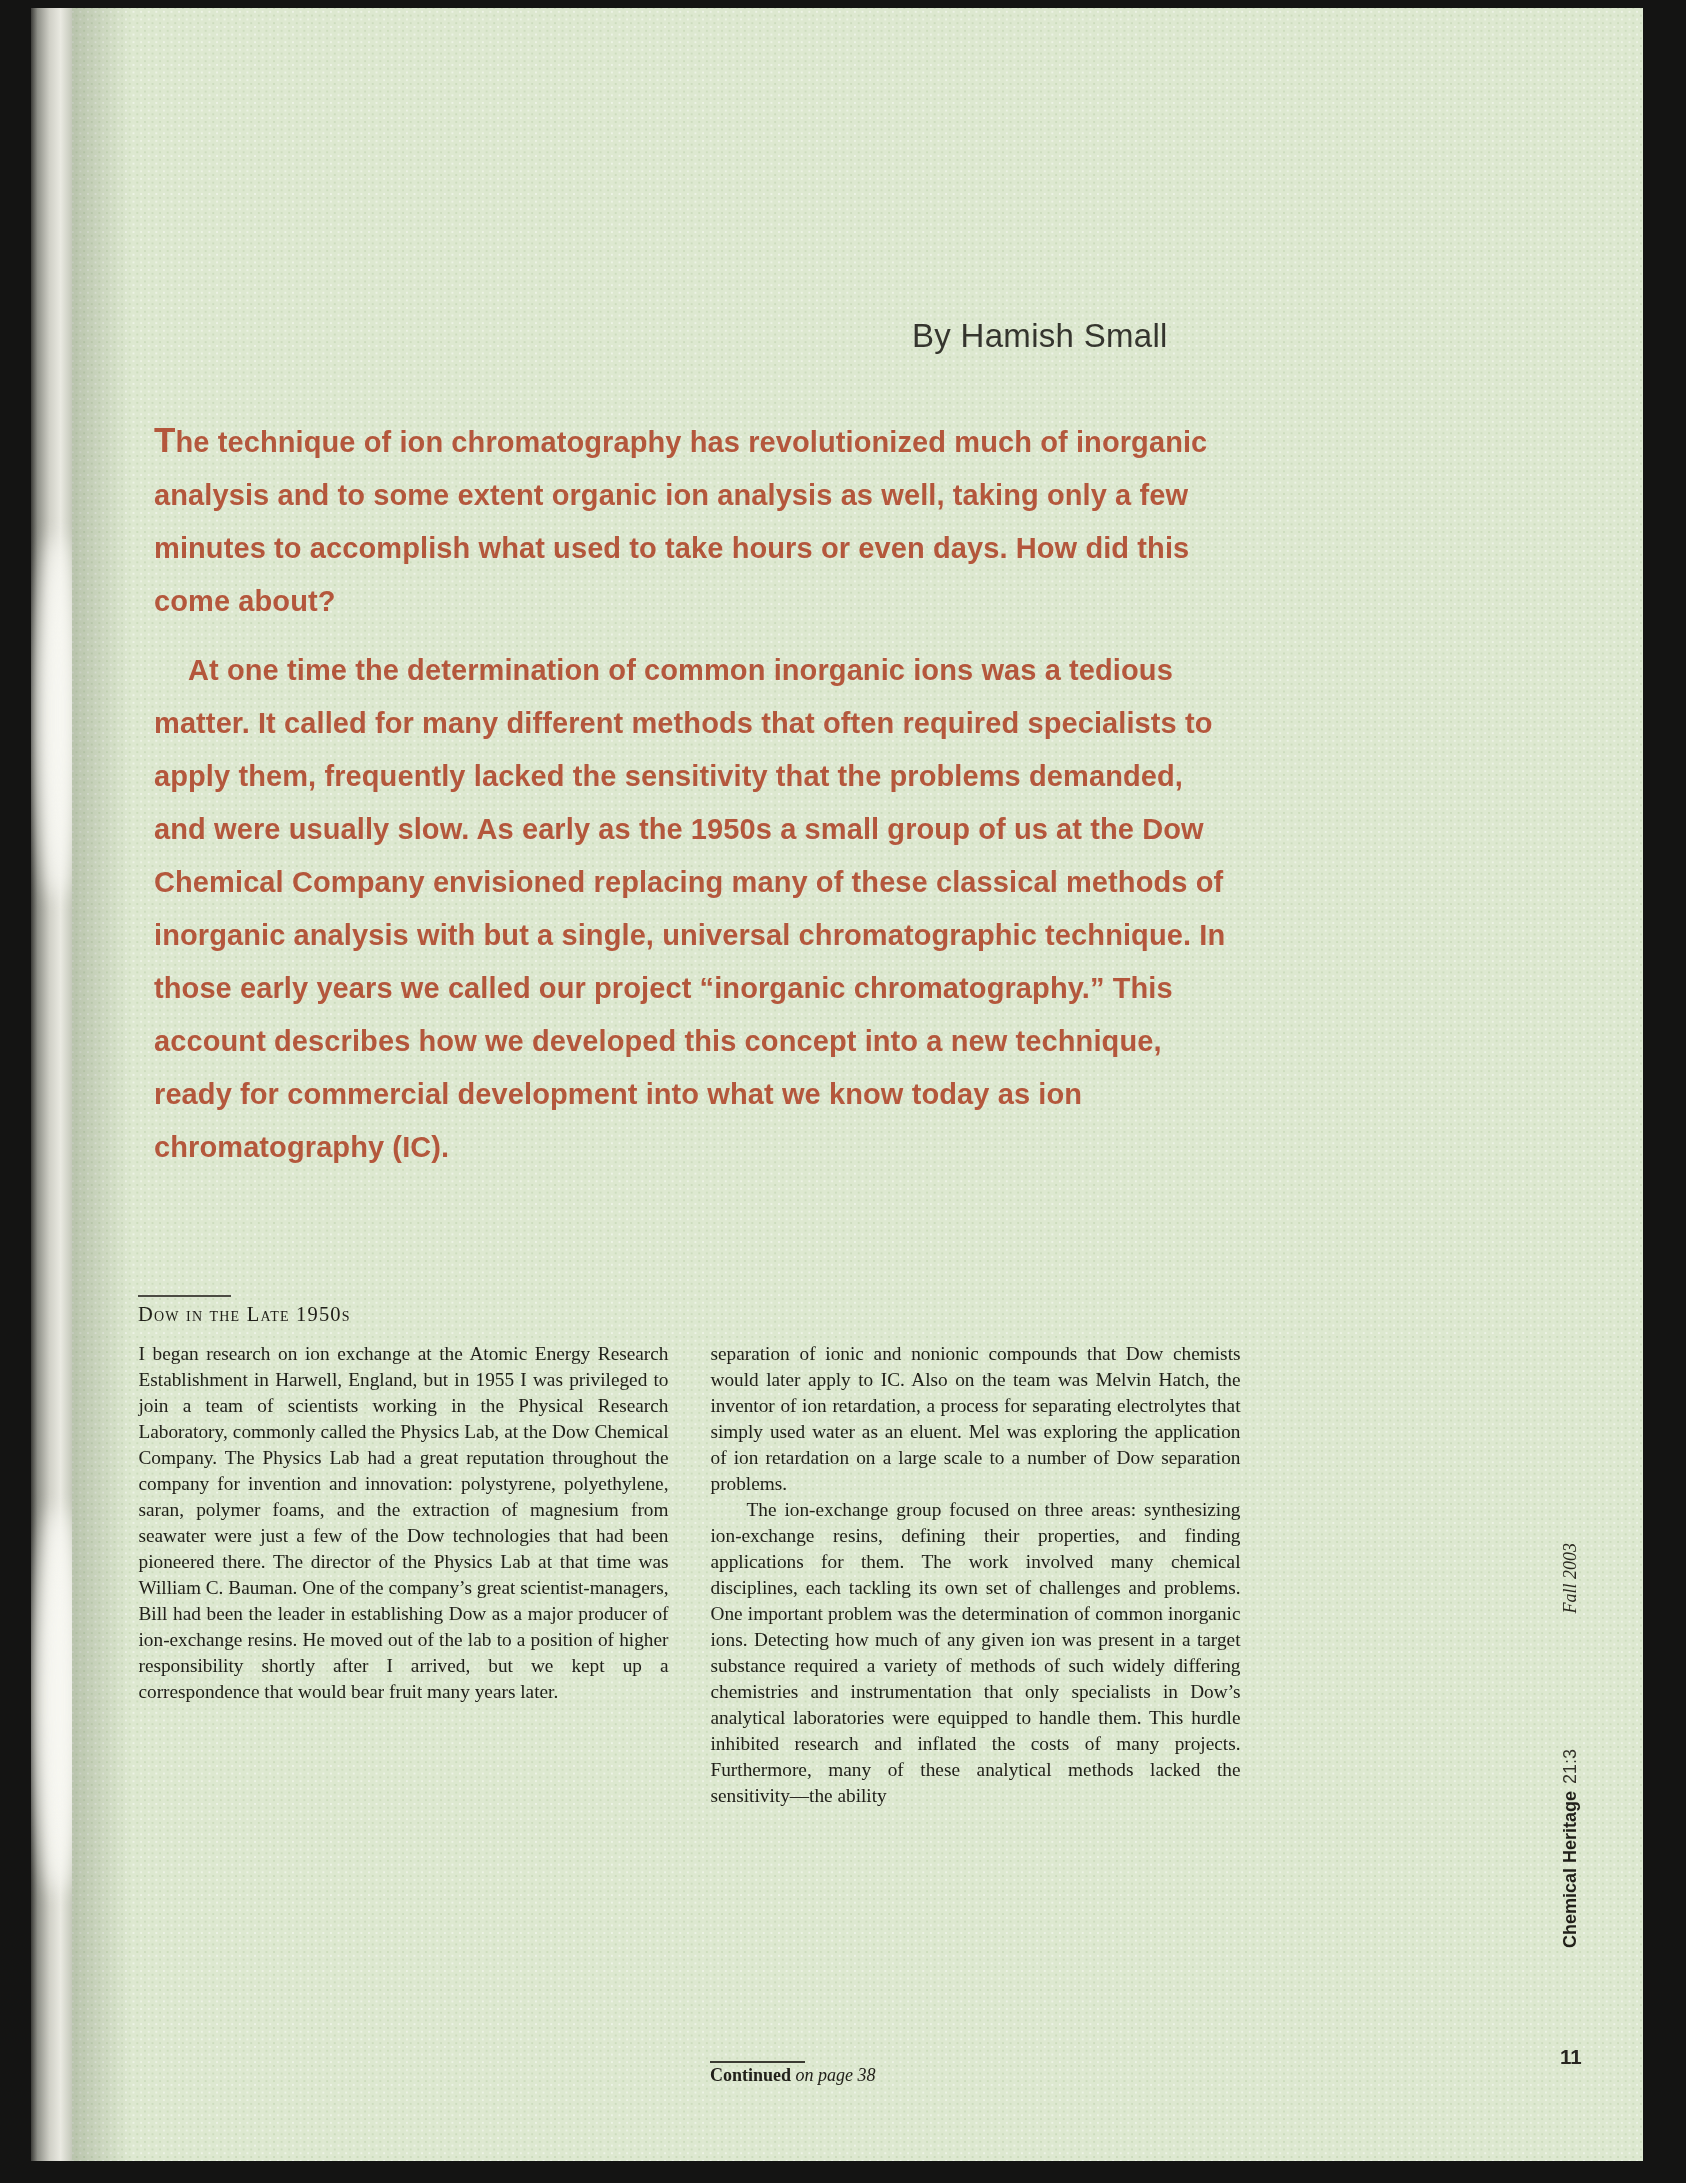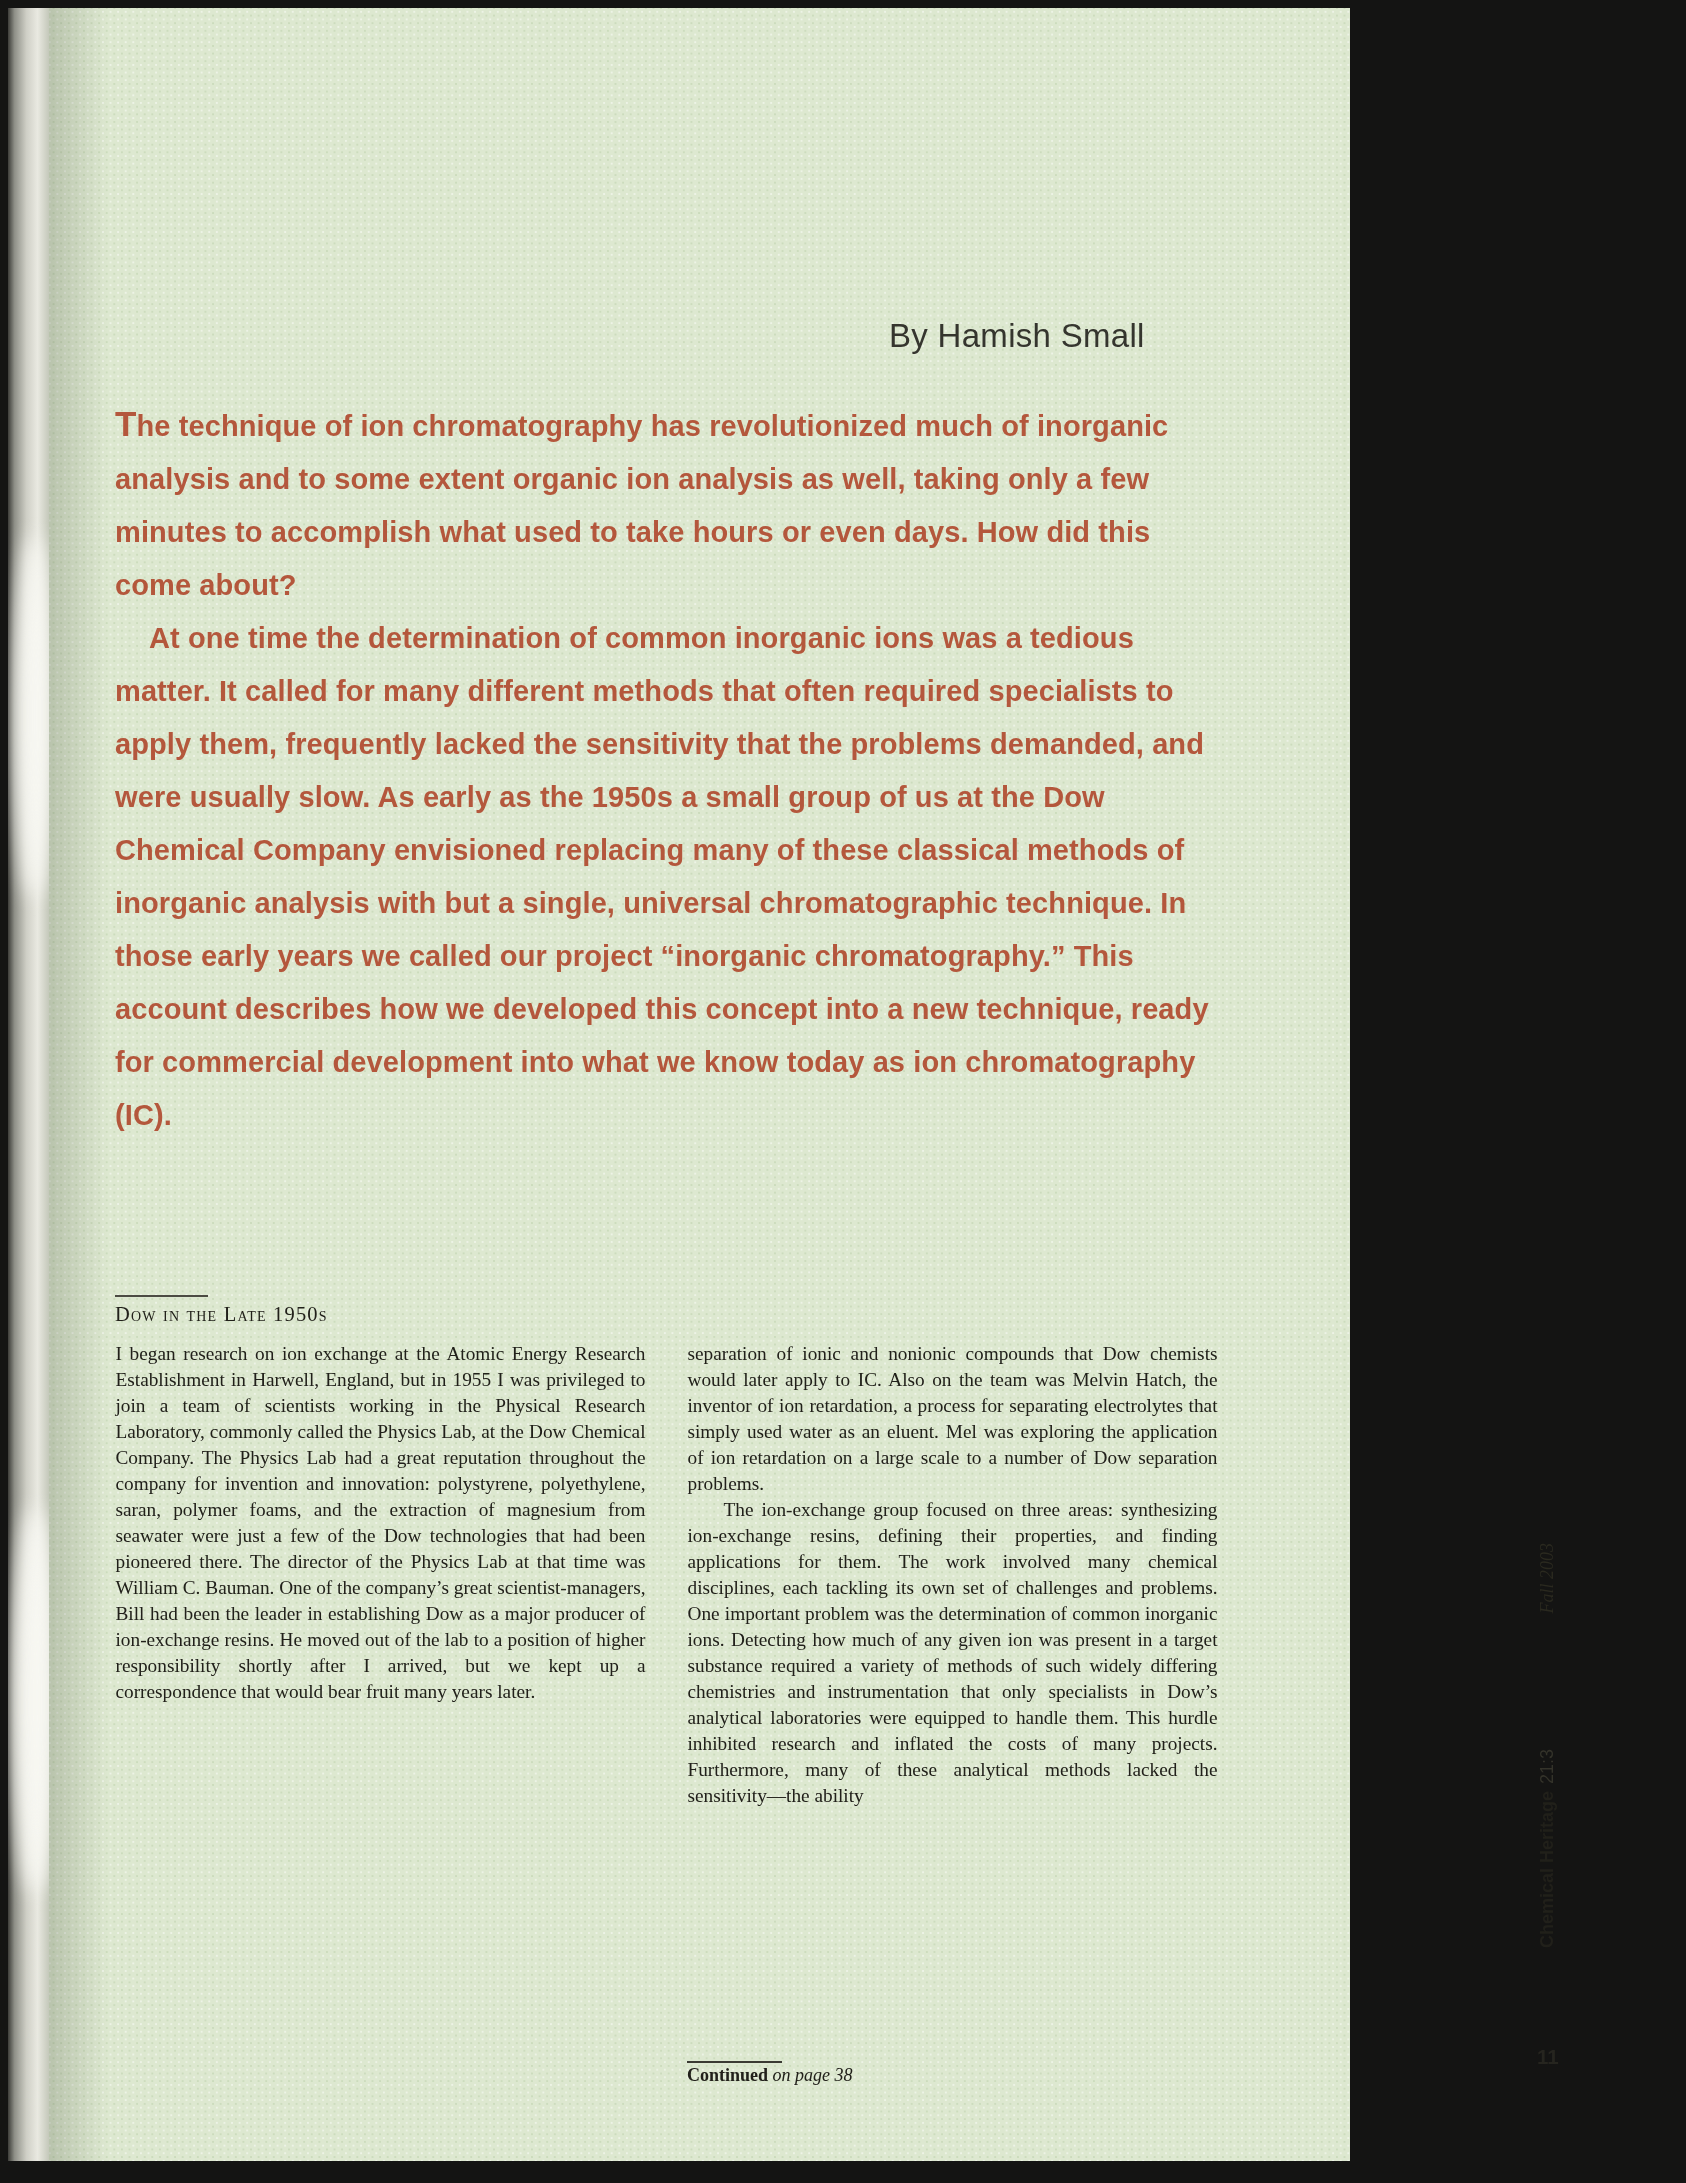--- a/index.html
+++ b/index.html
@@ -7,22 +7,22 @@
     width: 1686px; height: 2183px;
     position: relative;
     background: #141413;
     font-family: "Liberation Sans", sans-serif;
     overflow: hidden;
   }
 
   
   .page {
     position: absolute;
-    left: 8px; top: 8.2px;
-    width: 1342px; height: 2153px;
+    left: 31px; top: 8.2px;
+    width: 1612px; height: 2153px;
     background-color: #dde8d0;
     background-image:
       radial-gradient(rgba(255,255,255,0.55) 0.6px, rgba(255,255,255,0) 1.1px),
       radial-gradient(rgba(150,180,128,0.28) 0.6px, rgba(255,255,255,0) 1.1px);
     background-size: 7.6px 7.6px, 7.6px 7.6px;
     background-position: 0 0, 3.8px 3.8px;
   }
 
   
   .spine {
@@ -58,21 +58,21 @@
   .lede {
     position: absolute;
     left: 107px; top: 389px;
     width: 1115px;
     font-weight: bold;
     font-size: 29px;
     line-height: 53px;
     color: #b4573c;
     letter-spacing: 0.1px;
   }
-  .lede p { margin: 0; }
+  .lede p { margin: 16px; }
   .lede p.indent { text-indent: 34px; }
   .lede p.lede-first::first-letter { font-size: 35px; }
 
   .section-rule {
     position: absolute;
     left: 107px; top: 1287px;
     width: 93px; height: 1.8px;
     background: #4b4b42;
   }
   .section-heading {

